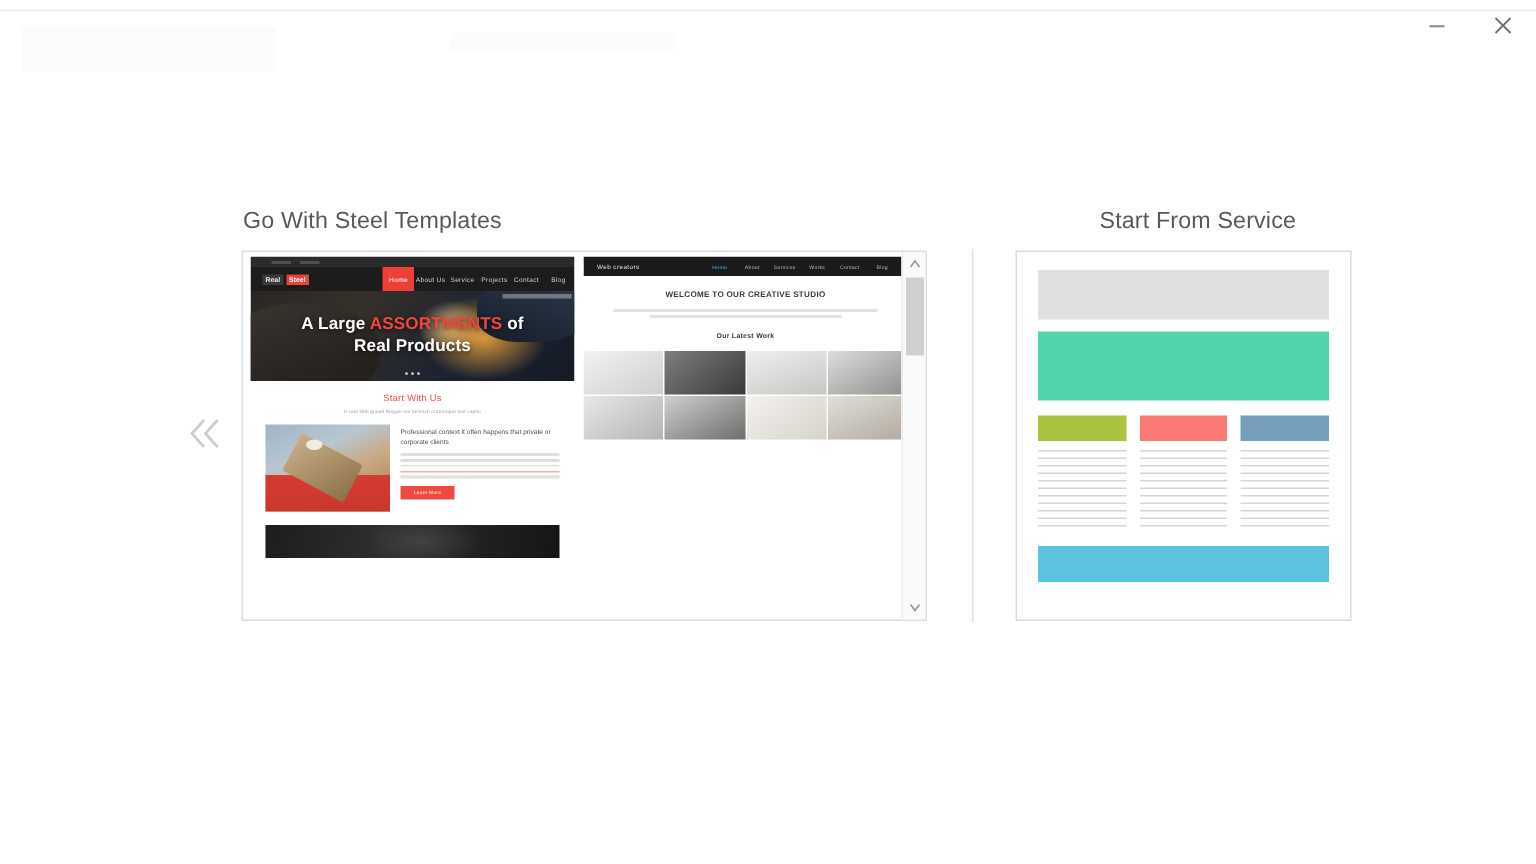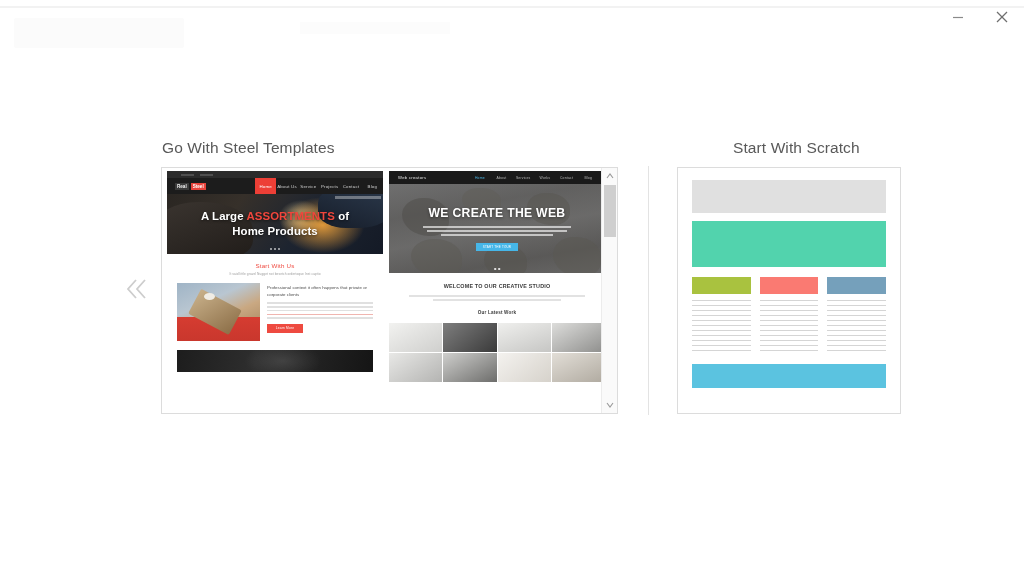--- a/index.html
+++ b/index.html
@@ -508,21 +508,21 @@
   </div>
   <div class="win-btn" title="Close">
     <svg width="16" height="16" viewBox="0 0 16 16">
       <line x1="3" y1="3" x2="13" y2="13" stroke="#6f6f6f" stroke-width="1.2"></line>
       <line x1="13" y1="3" x2="3" y2="13" stroke="#6f6f6f" stroke-width="1.2"></line>
     </svg>
   </div>
 </div>
 
 <div class="heading" id="heading-samples">Go With Steel Templates</div>
-<div class="heading" id="heading-scratch">Start With Scratch</div>
+<div class="heading" id="heading-scratch">Start From Service</div>
 
 <div class="prev-arrow">
   <svg width="34" height="34" viewBox="0 0 34 34">
     <polyline points="16,8 8,17 16,26" fill="none" stroke="#cdcdcd" stroke-width="1.8"></polyline>
     <polyline points="25,8 17,17 25,26" fill="none" stroke="#cdcdcd" stroke-width="1.8"></polyline>
   </svg>
 </div>
 
 <div class="divider"></div>
 
@@ -546,21 +546,21 @@
           <span>Service</span>
           <span>Projects</span>
           <span>Contact</span>
           <span>Blog</span>
         </div>
       </div>
       <div class="t1-hero">
         <div class="t1-bar-thin"></div>
         <div class="t1-hero-txt">
           <div class="l1"><span>A Large </span><em>ASSORTMENTS</em><span> of</span></div>
-          <div class="l2">Home Products</div>
+          <div class="l2">Real Products</div>
         </div>
         <div class="t1-dots">
           <i></i>
           <i></i>
           <i></i>
         </div>
       </div>
       <div class="t1-body">
         <div class="t1-sec-title">Start With Us</div>
         <div class="t1-sec-sub">It said little gravel Nugget not besetch ordertoque Inst captio</div>
@@ -587,41 +587,20 @@
         <div class="t2-logo">Web creators</div>
         <div class="t2-menu">
           <span class="active">Home</span>
           <span>About</span>
           <span>Services</span>
           <span>Works</span>
           <span>Contact</span>
           <span>Blog</span>
         </div>
       </div>
-      <div class="t2-hero">
-        <span class="blob b1"></span>
-        <span class="blob b2"></span>
-        <span class="blob b3"></span>
-        <span class="blob b4"></span>
-        <span class="blob b5"></span>
-        <span class="blob b6"></span>
-        <div class="t2-hero-inner">
-          <h2>WE CREATE THE WEB</h2>
-          <div class="t2-hero-lines">
-            <i style="width:96%"></i>
-            <i style="width:90%"></i>
-            <i style="width:72%"></i>
-          </div>
-          <div class="t2-hero-btn">START THE TOUR</div>
-        </div>
-        <div class="t2-dots">
-          <i></i>
-          <i></i>
-        </div>
-      </div>
       <div class="t2-body">
         <div class="t2-title">WELCOME TO OUR CREATIVE STUDIO</div>
         <div class="t2-sub">
           <i style="width:94%"></i>
           <i style="width:68%"></i>
         </div>
         <div class="t2-work">Our Latest Work</div>
         <div class="t2-grid">
           <div class="g1"></div>
           <div class="g2"></div>

